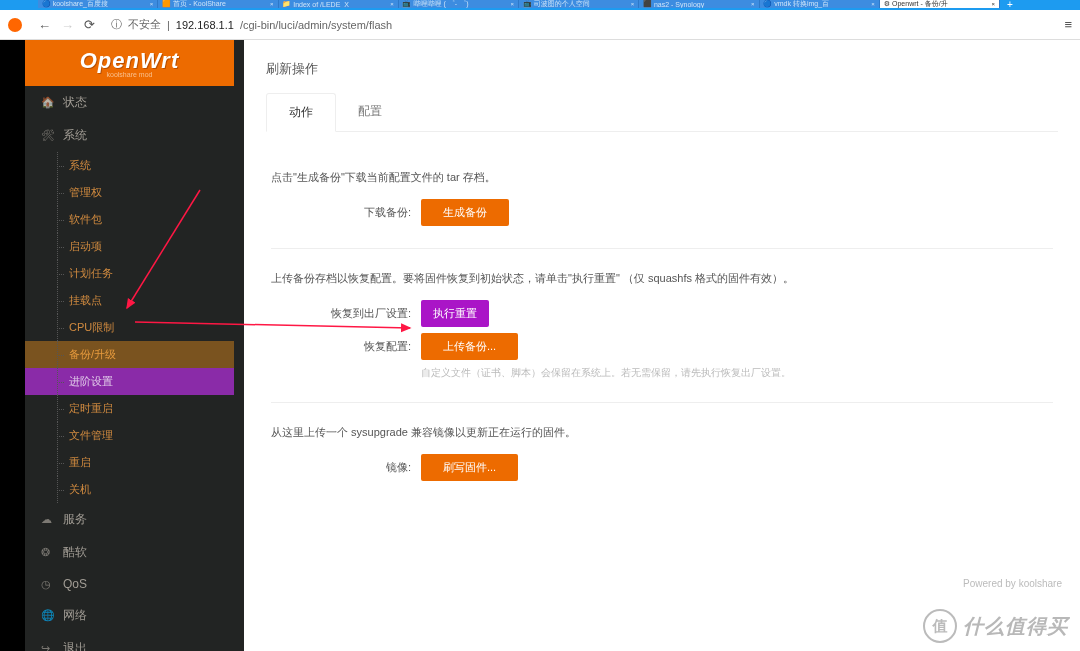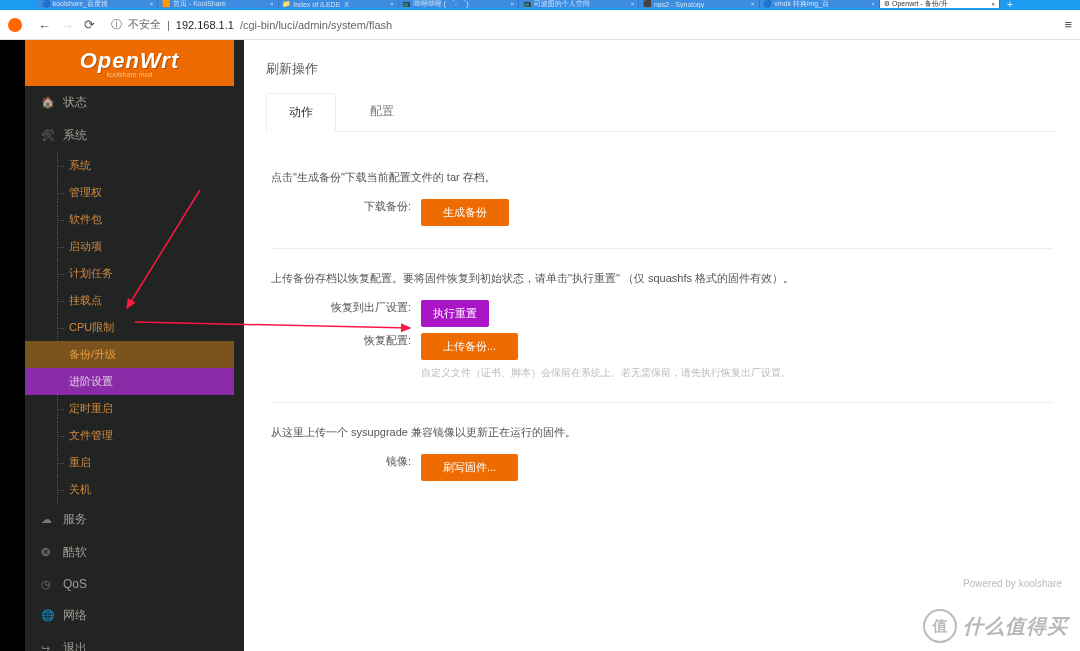--- a/index.html
+++ b/index.html
@@ -30,26 +30,26 @@
 .navitem .icn { width:14px; font-size:11px; opacity:.7; }
 .sub { padding:6px 6px 6px 44px; position:relative; cursor:pointer; font-size:11px; color:#a29d95; }
 .sub.br { color:#d08a3f; }
 .sub.on { background:#7a531f; color:#e69a3d; }
 .sub.purp { background:#8a2ba8; color:#e0c9e8; }
 .sub::before { content:""; position:absolute; left:32px; top:0; bottom:0; border-left:1px dotted #555; }
 .sub::after { content:""; position:absolute; left:32px; top:50%; width:7px; border-top:1px dotted #555; }
 
 .content { flex:1; background:#fff; padding:20px 22px 0; position:relative;margin-left:10px; }
 .ptitle { font-size:13px; color:#555; margin-bottom:15px; }
-.tabs { display:flex; border-bottom:1px solid #eee; margin-bottom:10px;gap:12px; }
+.tabs { display:flex; border-bottom:1px solid #eee; margin-bottom:10px; }
 .tabs .tab { padding:10px 22px; font-size:12px; color:#777; cursor:pointer; }
 .tabs .tab.active { background:#fff; color:#333; border:1px solid #eee; border-bottom:1px solid #fff; margin-bottom:-1px; border-radius:3px 3px 0 0; }
 .box { background:#fff; border-radius:2px; padding:18px 5px 30px 5px; }
 .desc { font-size:11px; color:#555; margin:10px 0 14px 0; }
-.row { display:flex; gap:10px; margin:6px 0; }
+.row { display:flex; align-items:center; gap:10px; margin:6px 0; }
 .lbl { width:140px; text-align:right; font-size:11px; color:#555; }
 .btn-or { background:#ed6b00; color:#fff; border:none; padding:6px 22px; font-size:11px; border-radius:2px; cursor:pointer; }
 .btn-pu { background:#aa15c7; color:#fff; border:none; padding:6px 12px; font-size:11px; border-radius:2px; cursor:pointer; }
 .hint { font-size:10px; color:#bbb; margin-left:150px; margin-top:3px; }
 .hr { height:1px; background:#eee; margin:22px 0; }
 .footer { position:absolute; right:18px; bottom:62px; font-size:10px; color:#bbb; }
 
 .watermark { position:absolute; right:12px; bottom:8px; display:flex; align-items:center; gap:6px; }
 .watermark .circle { width:34px; height:34px; border:2px solid #bbb; border-radius:50%; display:flex; align-items:center; justify-content:center; font-size:15px; color:#bbb; font-weight:bold; }
 .watermark .txt { font-size:20px; color:#b8b8b8; font-weight:bold; font-style:italic; letter-spacing:1px; }

